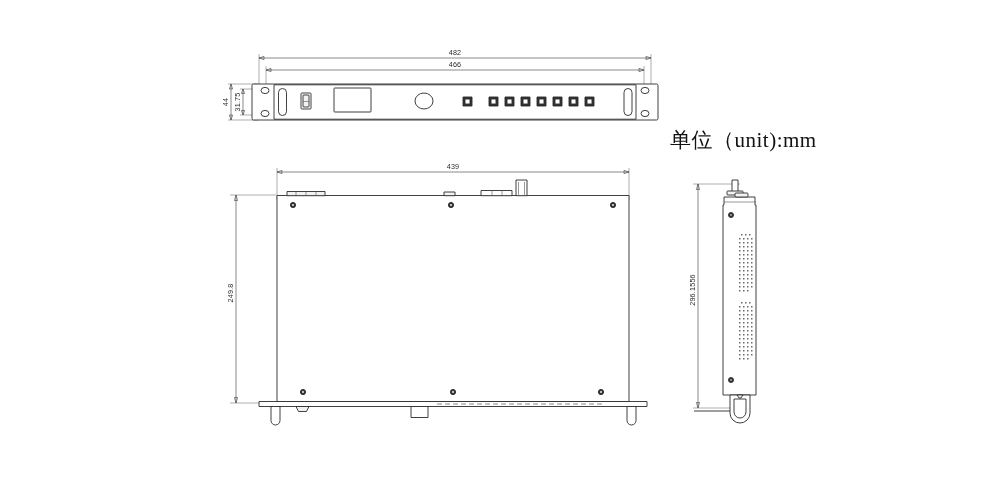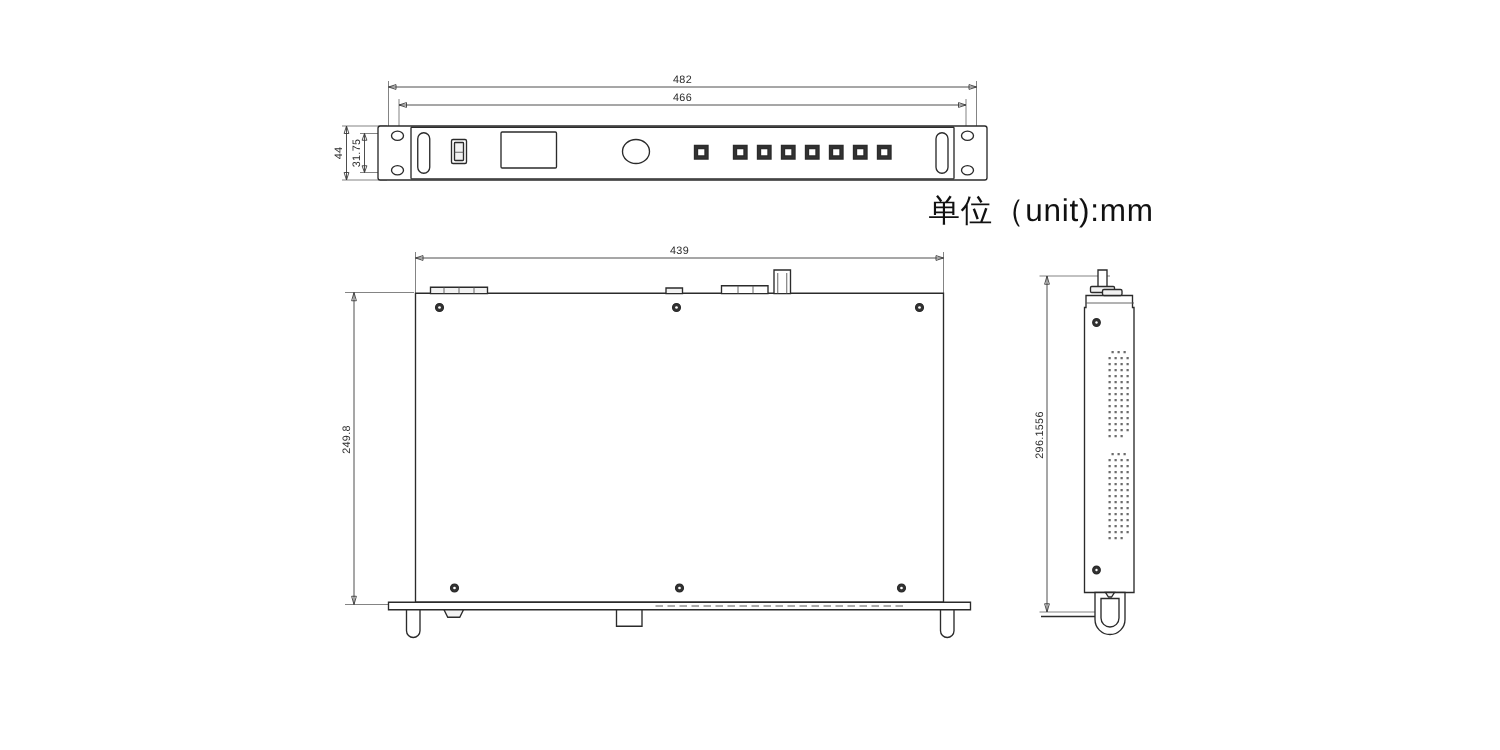--- a/index.html
+++ b/index.html
@@ -57,23 +57,23 @@
   .filld { fill: #333333; }
   .vent { fill: #6c6c6c; }
   .dimtext {
     font-family: "Liberation Sans", sans-serif;
     font-size: 7.2px;
     fill: #2b2b2b;
     letter-spacing: 0.2px;
   }
   .unit-label {
     position: absolute;
-    left: 619px;
+    left: 670px;
     top: 126px;
-    font-family: Liberation Sans, sans-serif;
+    font-family: Liberation Serif, serif;
     font-size: 21px;
     color: #111111;
     white-space: nowrap;
     letter-spacing: 0.5px;
   }
 </style>
 </head>
 <body>
 
 <div id="drawing-root">

